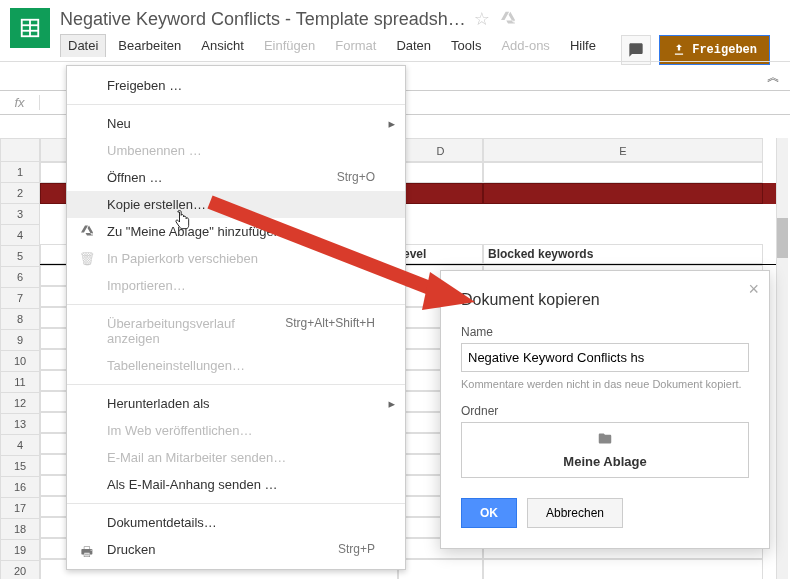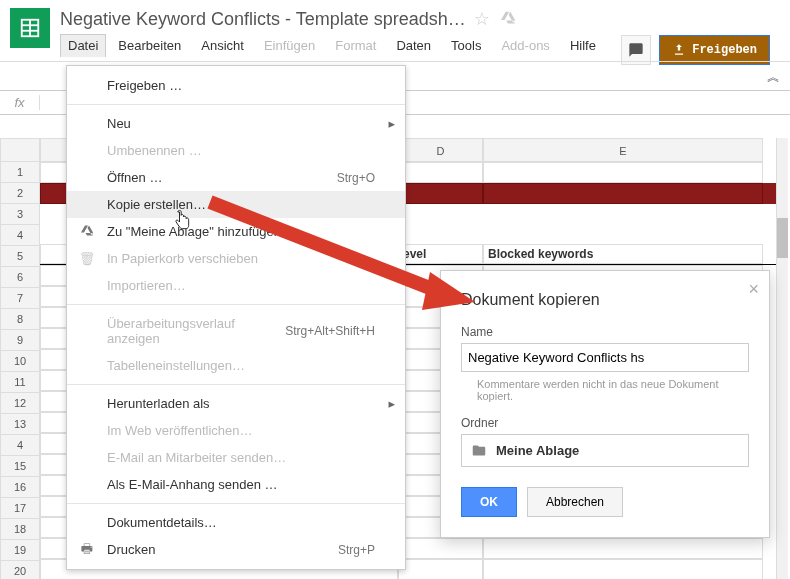--- a/index.html
+++ b/index.html
@@ -103,21 +103,21 @@
     position:absolute;
     left: 66px; top: 65px;
     width: 340px;
     background:#fff;
     border:1px solid #ccc;
     box-shadow: 0 2px 6px rgba(0,0,0,0.2);
     z-index: 5;
     padding: 6px 0;
   }
   .dd-item {
-    display:flex; align-items:center;
+    display:flex; 
     padding: 6px 30px 6px 40px;
     font-size:13px;
     position:relative;
     color:#333;
   }
   .dd-item.disabled { color:#bbb; }
   .dd-item.hover { background:#eee; }
   .dd-item .shortcut { margin-left:auto; color:#777; font-size:12px;}
   .dd-item.disabled .shortcut { color:#737373;}
   .dd-item .submenu-arrow { position:absolute; right:10px; color:#666;}
@@ -134,24 +134,24 @@
     box-shadow: 0 4px 16px rgba(0,0,0,0.2);
     z-index:6;
     padding: 20px;
   }
   .dialog h2 { margin:0 0 16px 0; font-size:16px; font-weight:normal; color:#333;}
   .dialog .close-x { position:absolute; right:10px; top:8px; color:#aaa; font-size:18px; cursor:pointer;}
   .dialog label { font-size:12px; color:#555; display:block; margin-bottom:4px;}
   .dialog input[type=text] {
     width:100%; padding:6px; border:1px solid #ccc; font-size:13px;
   }
-  .dialog .hint { font-size:11px; color:#999; margin:6px 0 14px 16px;}
+  .dialog .hint { font-size:11px; color:#999; margin:6px 0 14px 0;}
   .folder-box {
     border:1px solid #ccc; padding:8px; display:flex; align-items:center; gap:8px;
-    font-size:13px; font-weight:bold;
+    font-size:13px; font-weight:bold;flex-direction:column;
   }
   .folder-box svg{ fill:#888;}
   .dialog-buttons { margin-top:20px; display:flex; gap:10px;}
   .btn { padding:7px 18px; font-size:12px; border:1px solid #ccc; background:#f5f5f5; cursor:pointer;}
   .btn.primary { background:#4d90fe; color:#fff; border-color:#3079ed; font-weight:bold;}
   
   .cursor-hand {
     position:absolute; left:172px; top:210px; z-index:10;
     font-size:16px;
   }

